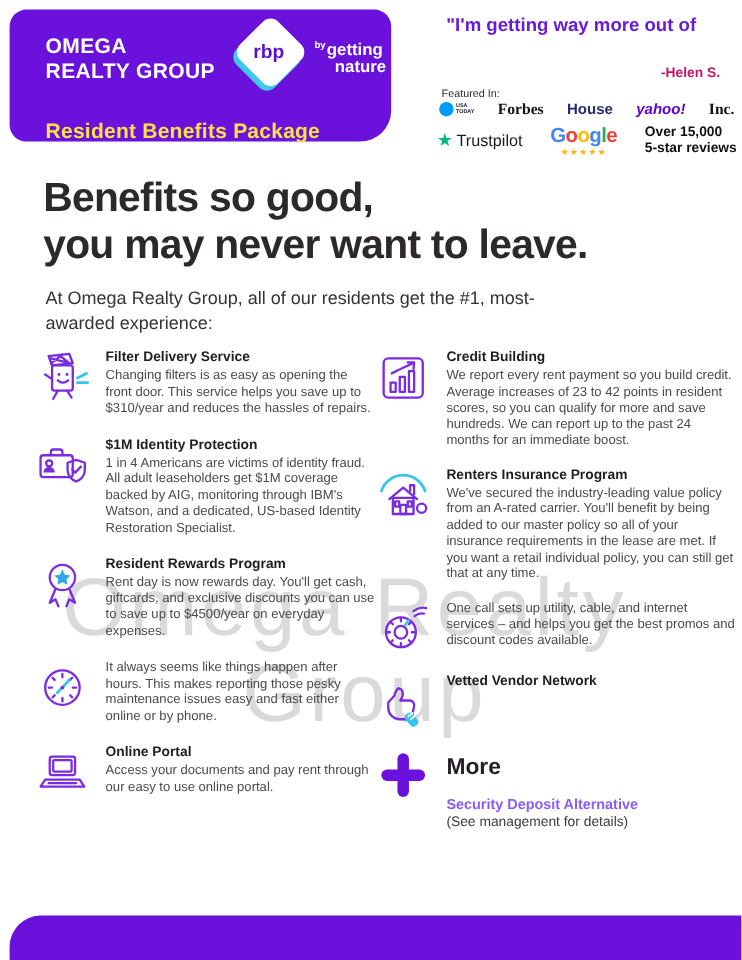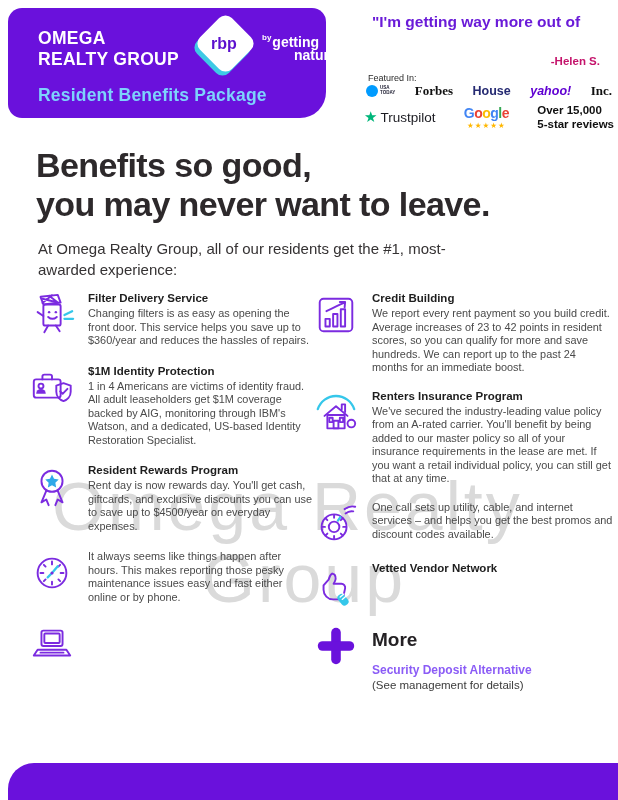--- a/index.html
+++ b/index.html
@@ -28,23 +28,23 @@
     background:#ffffff; border-radius:9px; transform:rotate(45deg);
   }
   .rbp-text {
     position:absolute; left:0; top:0; width:68px; height:64px;
     display:flex; align-items:center; justify-content:center;
     color:#5C10CE; font-weight:800; font-size:16px;
   }
   .by-sn { position:absolute; left:254px; top:26px; color:#fff; line-height:.95; }
   .by-sn .by { font-size:8px; font-weight:700; vertical-align:top; margin-right:1px; }
   .by-sn .sn { font-size:14px; font-weight:800; }
-  .by-sn .sn2 { font-size:14px; font-weight:800; margin-left:32px; display:block; }
+  .by-sn .sn2 { font-size:14px; font-weight:800; margin-left:17px; display:block; }
   .package-title {
-    position:absolute; left:30px; top:77px; color:#7dd3fc;
+    position:absolute; left:30px; top:91px; color:#fde047;
     font-weight:800; font-size:17.5px; letter-spacing:.2px;text-align:center;
   }
   
   .quote {
     position:absolute; left:340px; top:12px; width:272px; text-align:center;
     color:#6A1BD8; font-weight:700; font-size:15.5px; line-height:1.32;
   }
   .attribution {
     position:absolute; left:340px; top:55px; width:260px; text-align:right;
     color:#C4136B; font-weight:700; font-size:11.5px;
@@ -62,21 +62,21 @@
   .lg-yahoo { font-weight:800; font-style:italic; font-size:12.5px; color:#6001D2; }
   .lg-inc { font-family:"Liberation Serif", serif; font-weight:800; font-size:13px; color:#111; }
   .reviews-row {
     position:absolute; left:364px; top:101px; width:250px; height:32px;
     display:flex; align-items:center; justify-content:space-between;
   }
   .trustpilot { display:flex; align-items:center; gap:3px; }
   .tp-star { color:#00B67A; font-size:15px; }
   .tp-label { font-size:13.5px; color:#1b1b21; font-weight:500; }
   .google { text-align:center; line-height:1; }
-  .g-letters { font-weight:700; font-size:14px; letter-spacing:-.5px;text-align:right; }
+  .g-letters { font-weight:700; font-size:17px; letter-spacing:-.5px;text-align:right; }
   .g-blue { color:#4285F4; } .g-red { color:#EA4335; } .g-yellow { color:#FBBC05; } .g-green { color:#34A853; }
   .g-stars { font-size:7.5px; color:#FFB700; letter-spacing:1px; margin-top:1px; }
   .reviews-text { font-weight:700; font-size:11.5px; color:#101010; line-height:1.25; text-align:left; }
   
   .headline {
     position:absolute; left:36px; top:146px; color:#2D292B;
     font-weight:800; font-size:34px; line-height:1.14; letter-spacing:-.6px;
   }
   .subtext {
     position:absolute; left:38px; top:238px; width:420px;
@@ -187,21 +187,21 @@
           <rect class="ic" x="15" y="13" width="18" height="22" rx="2"></rect>
           <circle cx="21" cy="21" r="1.3" fill="#7B2BE0" stroke="none"></circle>
           <circle cx="28" cy="21" r="1.3" fill="#7B2BE0" stroke="none"></circle>
           <path class="ic" d="M20 26 Q24.5 30 29 26"></path>
           <path class="ic" d="M15 25 L9 21 M20 35 L16 42 M28 35 L32 41"></path>
           <path class="ic-cyan" d="M37 24 L45 20 M37 28 L46 28"></path>
         </svg>
       </span>
       <div class="item-text">
         <div class="item-title">Filter Delivery Service</div>
-        <div class="item-body">Changing filters is as easy as opening the front door. This service helps you save up to $360/year and reduces the hassles of repairs.</div>
+        <div class="item-body">Changing filters is as easy as opening the front door. This service helps you save up to $310/year and reduces the hassles of repairs.</div>
       </div>
     </div>
 
     <div class="item">
       <span class="icon-wrap">
         <svg viewBox="0 0 48 48">
           <rect class="ic" x="5" y="15" width="28" height="19" rx="2.5"></rect>
           <path class="ic" d="M14 15 v-3 a2 2 0 0 1 2 -2 h6 a2 2 0 0 1 2 2 v3"></path>
           <circle class="ic" cx="12.5" cy="22" r="2.6" fill="#7B2BE0" stroke="none"></circle>
           <path d="M7.5 30 a5 5 0 0 1 10 0 z" fill="#7B2BE0"></path>
@@ -246,20 +246,24 @@
 
     <div class="item">
       <span class="icon-wrap">
         <svg viewBox="0 0 48 48">
           <rect class="ic" x="13" y="10" width="22" height="16" rx="2"></rect>
           <rect class="ic" x="16" y="13" width="16" height="10" rx="1"></rect>
           <path class="ic" d="M9 30 h30 l4 6 h-38 z"></path>
           <path class="ic" d="M12 33 h24"></path>
         </svg>
       </span>
+      <div class="item-text">
+        <div class="item-title">Online Portal</div>
+        <div class="item-body">Access your documents and pay rent through our easy to use online portal.</div>
+      </div>
     </div>
 
   </div>
 
   <div class="col col-right">
 
     <div class="item">
       <span class="icon-wrap">
         <svg viewBox="0 0 48 48">
           <rect class="ic" x="7" y="7" width="34" height="34" rx="4"></rect>

